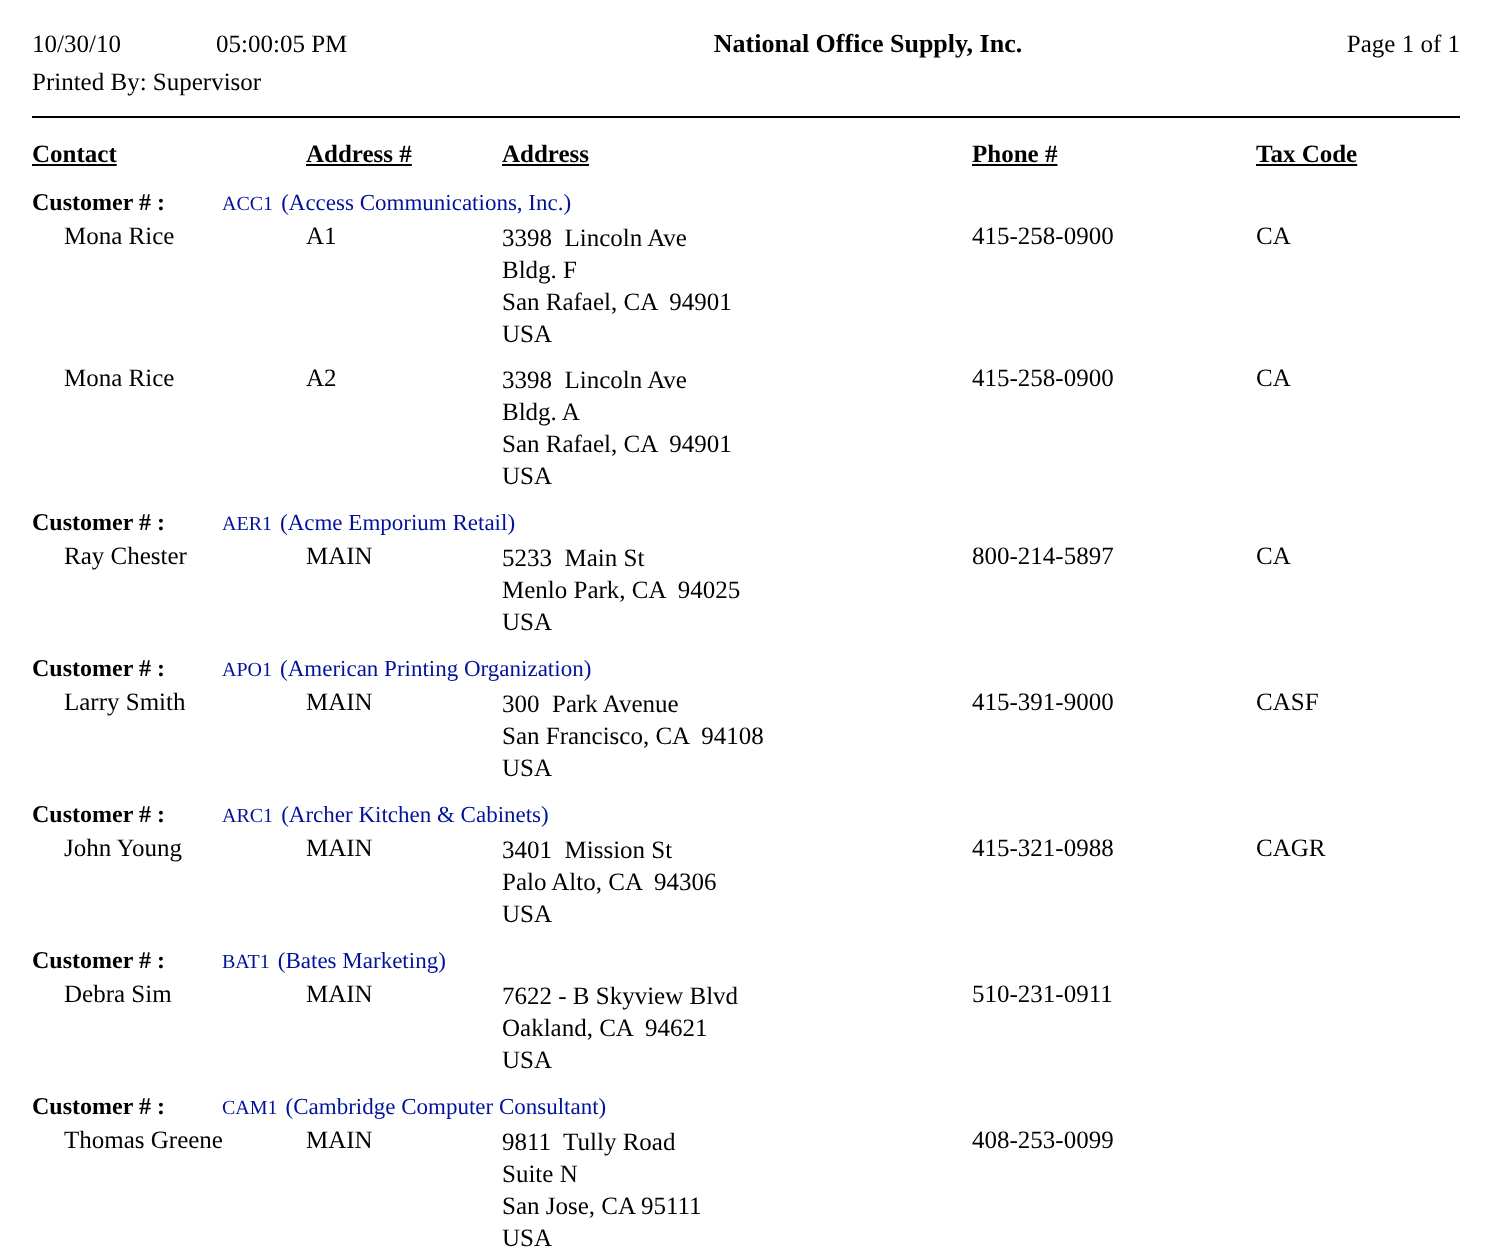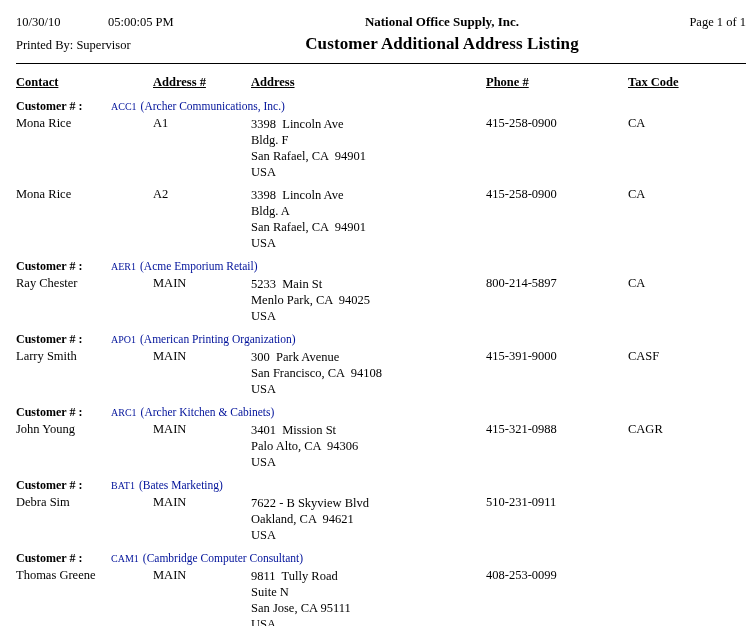--- a/index.html
+++ b/index.html
@@ -12,21 +12,21 @@
     background: #ffffff;
     font-family: "Liberation Serif", serif;
     color: #000000;
     overflow: hidden;
   }
   .page {
     position: relative;
     width: 750px;
     height: 626px;
     box-sizing: border-box;
-    padding: 14px 4px 0 16px;
+    padding: 14px 20px 0 16px;
   }
   
   .header-row {
     display: flex;
     align-items: baseline;
     font-size: 12.5px;
   }
   .hdr-date {
     width: 92px;
   }
@@ -119,21 +119,21 @@
   .addr-row {
     position: relative;
     min-height: 16px;
     margin-bottom: 3px;
   }
   .addr-row .f {
     position: absolute;
     top: 0;
     white-space: nowrap;
   }
-  .f-contact { left: 0px; }
+  .f-contact { left: 16px; }
   .f-num     { left: 137px; }
   .f-phone   { left: 470px; }
   .f-tax     { left: 612px; text-align: right; }
   .addr-lines {
     position: absolute;
     left: 235px;
     top: 0;
   }
   .addr-lines div {
     white-space: pre;
@@ -147,39 +147,38 @@
 
   <div class="header-row">
     <span class="hdr-date">10/30/10</span>
     <span class="hdr-time">05:00:05 PM</span>
     <span class="hdr-company">National Office Supply, Inc.</span>
     <span class="hdr-page">Page 1 of 1</span>
   </div>
 
   <div class="subheader-row">
     <span class="hdr-printed">Printed By: Supervisor</span>
-    <span class="report-title">Customer Additional Address Listing</span>
     <span class="hdr-spacer"></span>
   </div>
 
   <hr class="rule">
 
   <div class="col-headers">
     <span class="c-contact">Contact</span>
     <span class="c-addrnum">Address #</span>
     <span class="c-addr">Address</span>
     <span class="c-phone">Phone #</span>
     <span class="c-tax">Tax Code</span>
   </div>
 
   <div class="report-body" id="report-body">
       <div class="cust-line">
         <span class="cust-label">Customer # :</span>
         <span class="cust-code">ACC1</span>
-        <span class="cust-name">(Archer Communications, Inc.)</span>
+        <span class="cust-name">(Access Communications, Inc.)</span>
       </div>
       <div class="addr-row" style="height: 68px;">
         <span class="f f-contact">Mona Rice</span>
         <span class="f f-num">A1</span>
         <div class="addr-lines">
           <div>3398  Lincoln Ave</div>
           <div>Bldg. F</div>
           <div>San Rafael, CA  94901</div>
           <div>USA</div>
         </div>

